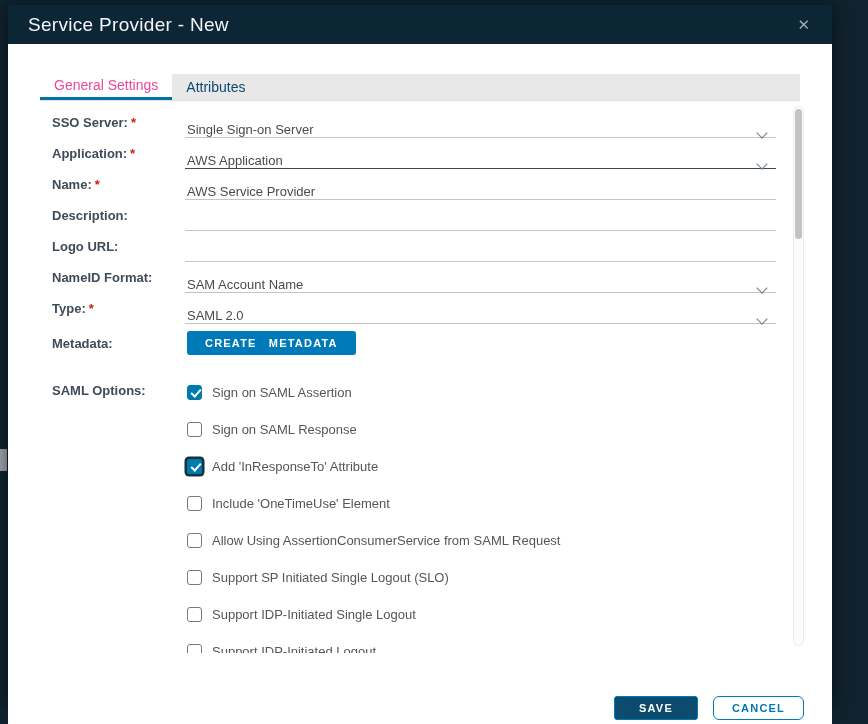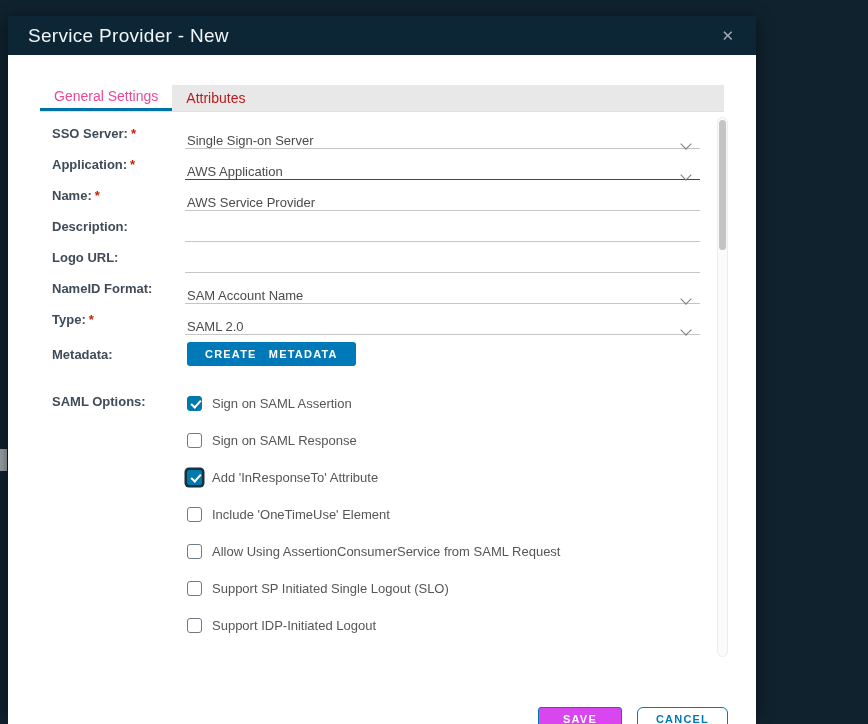--- a/index.html
+++ b/index.html
@@ -2,41 +2,41 @@
 <html><head>
 <meta charset="utf-8">
 <style>
   html,body{margin:0;padding:0;}
   body{
     width:868px;height:724px;position:relative;overflow:hidden;
     background:#10222e;
     font-family:"Liberation Sans", sans-serif;
   }
   .modal{
-    position:absolute;left:8px;top:16px;width:748px;height:699px;
+    position:absolute;left:8px;top:5px;width:824px;height:699px;
     background:#ffffff;box-shadow:0 3px 14px rgba(0,0,0,.55);
   }
   
   .modal-header{
     height:39px;background:#0c2636;display:flex;align-items:center;
     justify-content:space-between;padding:0 20px;box-sizing:border-box;
   }
   .modal-title{color:#f2f5f7;font-size:19px;font-weight:400;letter-spacing:.3px;}
   .close-btn{
     background:none;border:none;color:#9fabb4;font-size:15px;line-height:1;
     cursor:pointer;padding:2px;font-family:inherit;
   }
   
   .modal-body{position:relative;height:660px;box-sizing:border-box;}
   .tabs{
     margin:30px 32px 0 32px;background:#e8e8e8;height:26px;display:flex;
     border-bottom:1px solid #e0e0e0;box-sizing:content-box;
   }
   .tab{
-    padding:0 14px;font-size:14px;line-height:26px;color:#b91c1c;cursor:pointer;
+    padding:0 14px;font-size:14px;line-height:26px;color:#0c4a6e;cursor:pointer;
     box-sizing:border-box;white-space:nowrap;
   }
   .tab.active{
     background:#ffffff;color:#ec4899;line-height:23px;
     border-bottom:3px solid #0072a3;
   }
   
   .content{
     position:relative;margin:0 28px 0 32px;height:552px;overflow:hidden;
     padding-right:28px;box-sizing:border-box;
@@ -89,21 +89,21 @@
     position:absolute;top:2px;left:1px;width:7px;height:130px;
     background:#c4c4c4;border-radius:4px;cursor:pointer;
   }
   
   .footer{
     position:absolute;left:0;right:0;bottom:0;height:52px;background:#fff;
     display:flex;align-items:center;justify-content:flex-end;
     padding-right:28px;gap:15px;box-sizing:border-box;
   }
   .btn-save{
-    background:#d946ef;color:#fff;border:1px solid #0079b8;border-radius:3px;
+    background:#0c4a6e;color:#fff;border:1px solid #0079b8;border-radius:3px;
     font-size:11px;font-weight:700;letter-spacing:1.2px;padding:5px 24px;
     cursor:pointer;font-family:inherit;
   }
   .btn-cancel{
     background:#fff;color:#0079b8;border:1px solid #0079b8;border-radius:6px;
     font-size:11px;font-weight:700;letter-spacing:1.2px;padding:5px 18px;
     cursor:pointer;font-family:inherit;
   }
   .edge-artifact{position:absolute;left:0;top:449px;width:7px;height:22px;background:#9aa1a7;}
 </style>
@@ -208,20 +208,24 @@
           <div class="opt">
             <span class="cb"></span>
             <span class="opt-label">Allow Using AssertionConsumerService from SAML Request</span>
           </div>
           <div class="opt">
             <span class="cb"></span>
             <span class="opt-label">Support SP Initiated Single Logout (SLO)</span>
           </div>
           <div class="opt">
             <span class="cb"></span>
+            <span class="opt-label">Support IDP-Initiated Single Logout</span>
+          </div>
+          <div class="opt">
+            <span class="cb"></span>
             <span class="opt-label">Support IDP-Initiated Logout</span>
           </div>
         </div>
       </div>
 
       <div class="sb">
         <div class="sb-thumb"></div>
       </div>
 
     </div>

